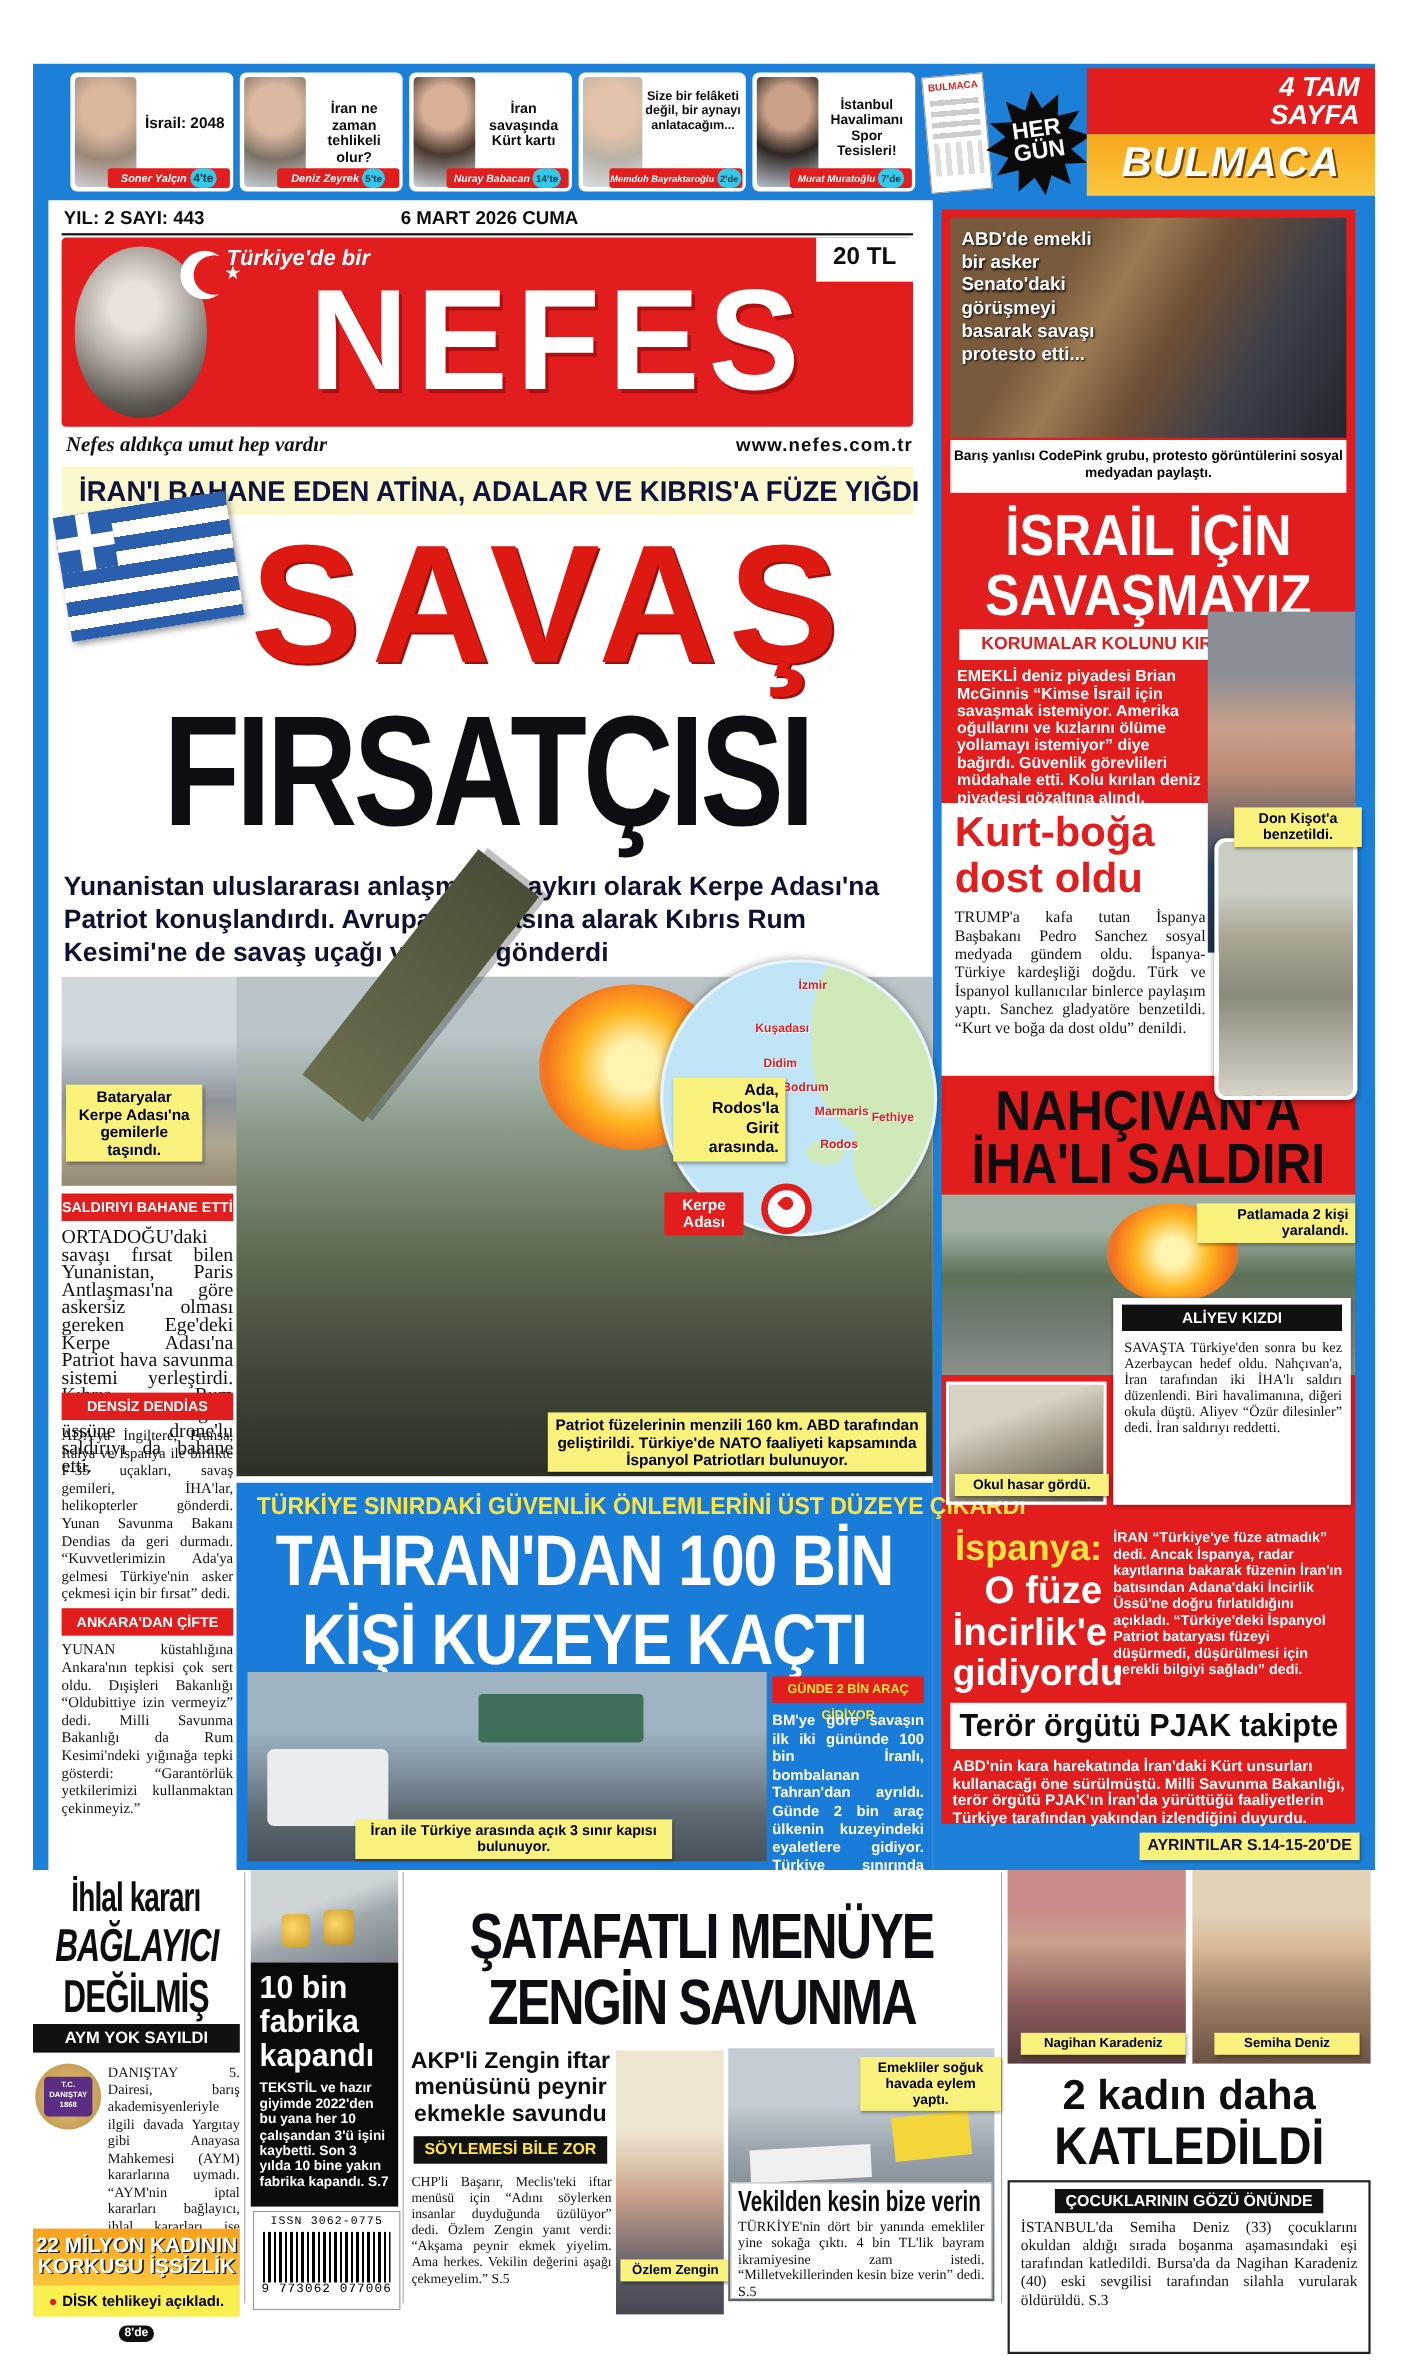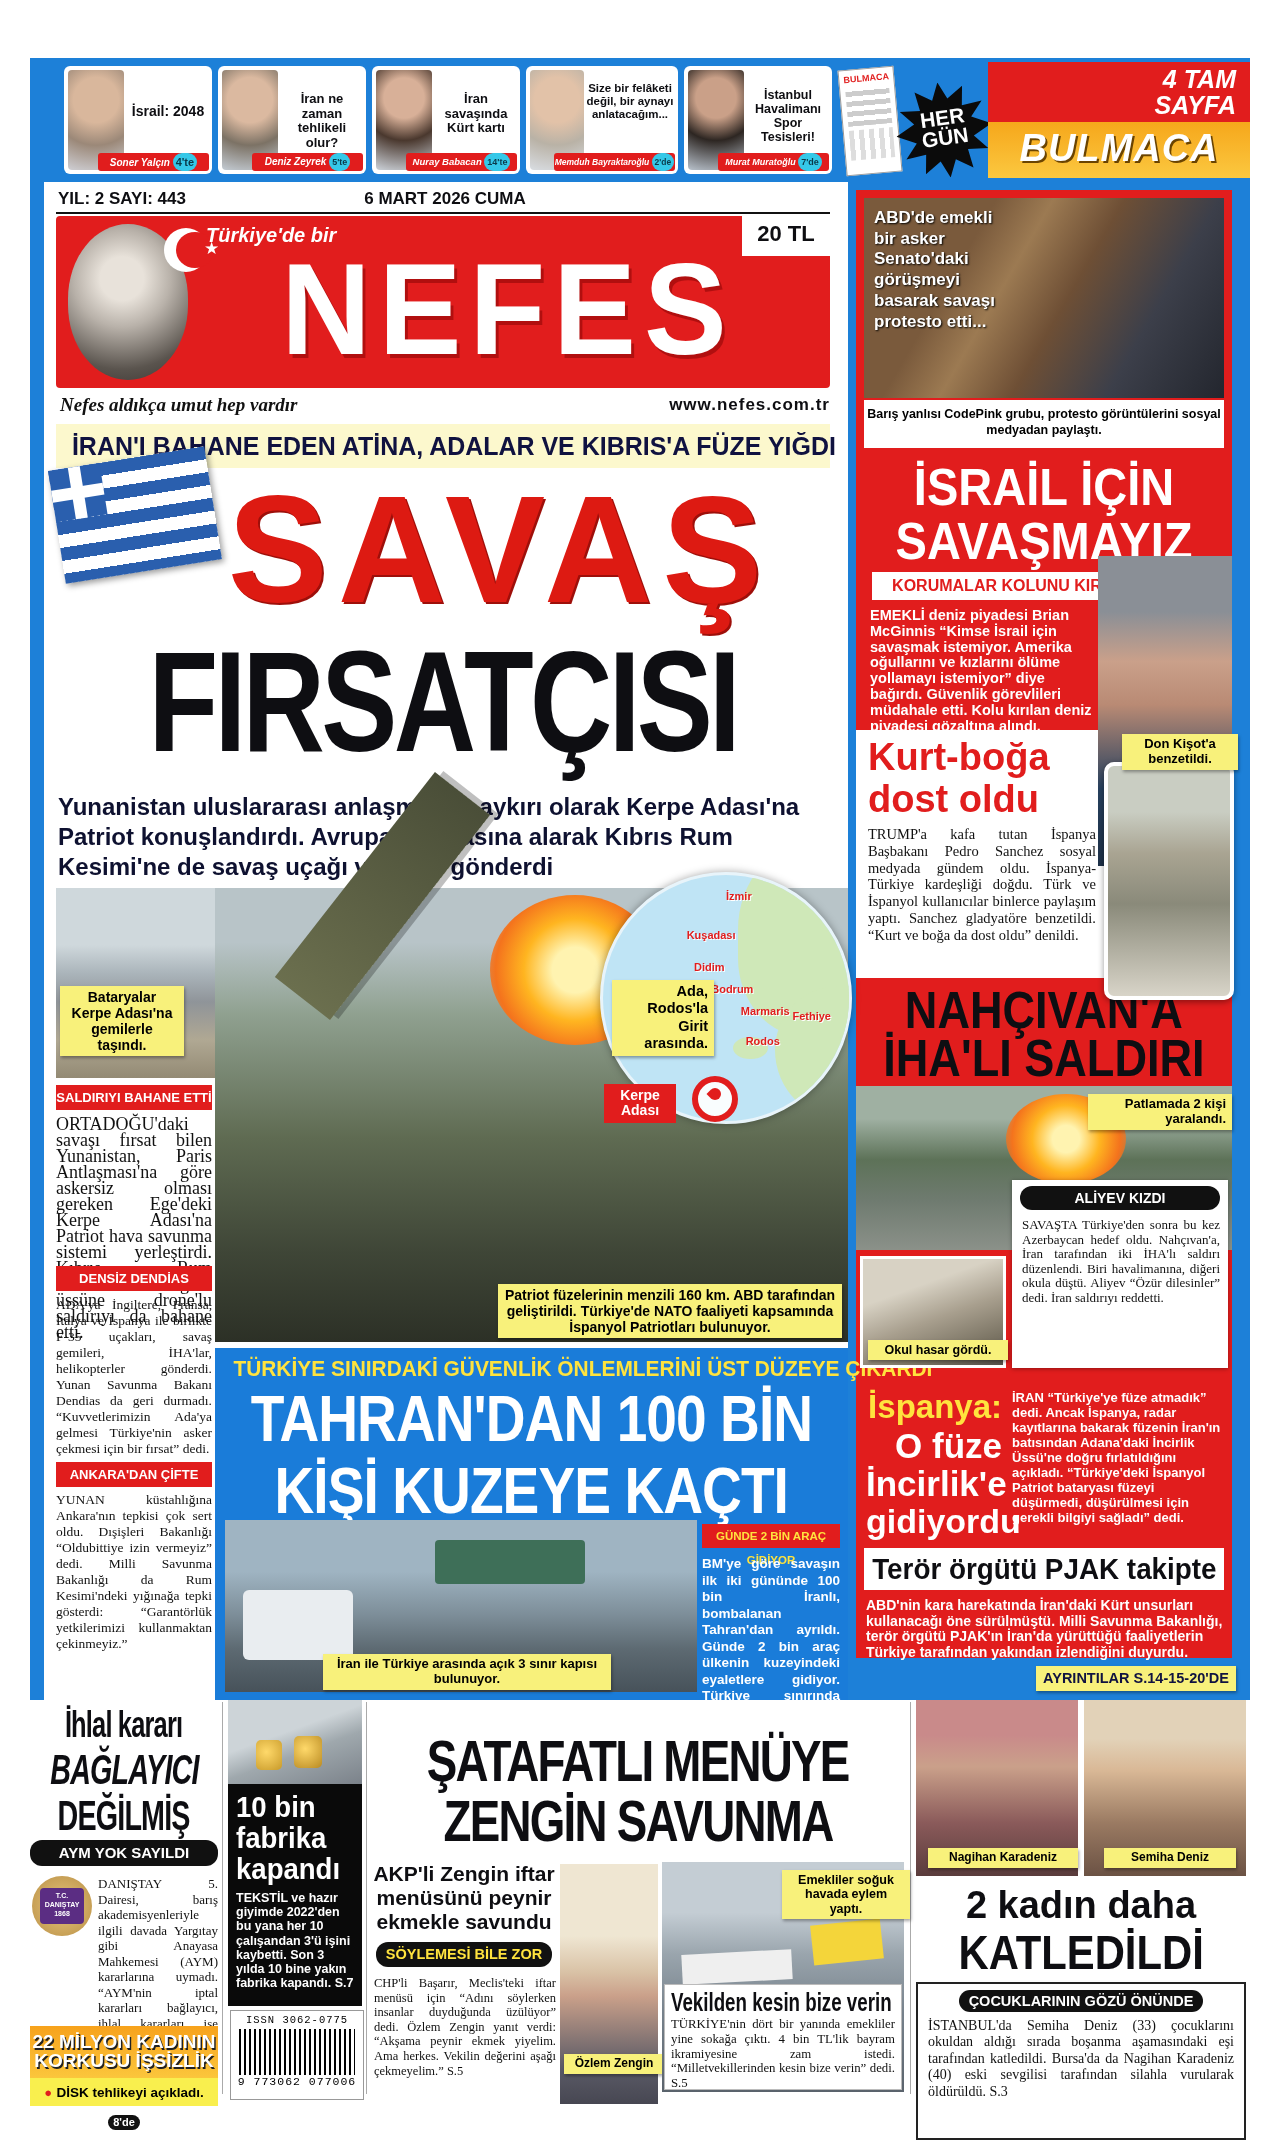--- a/index.html
+++ b/index.html
@@ -7,21 +7,21 @@
   .ab{position:absolute;}
   .hl{font-family:"Liberation Sans",sans-serif;font-weight:900;color:#0e0e12;line-height:1;}
   .sp{display:inline-block;white-space:nowrap;}
   .ser{font-family:"Liberation Serif","DejaVu Serif",serif;}
   .jt{text-align:justify;}
   .ctr{text-align:center;}
   .w{color:#fff;}
   .cap{background:#f8f17b;font-weight:700;font-family:"Liberation Sans",sans-serif;
        box-shadow:1px 2px 3px rgba(0,0,0,.35);line-height:1.15;padding:3px 6px;}
   .rib{background:#e11d1d;color:#fff;font-weight:800;text-align:center;font-family:"Liberation Sans",sans-serif;}
-  .blackrib{background:#111;color:#fff;font-weight:800;text-align:center;border-radius:12px;}
+  .blackrib{background:#111;color:#fff;font-weight:800;text-align:center;}
   .star12{clip-path:polygon(50% 0%,58% 18%,75% 7%,72% 27%,93% 25%,80% 40%,100% 50%,80% 60%,93% 75%,72% 73%,75% 93%,58% 82%,50% 100%,42% 82%,25% 93%,28% 73%,7% 75%,20% 60%,0% 50%,20% 40%,7% 25%,28% 27%,25% 7%,42% 18%);}
   .city{position:absolute;color:#e11d1d;font-weight:800;font-size:11px;text-shadow:1px 1px 0 #fff;}
   .bar{background:repeating-linear-gradient(90deg,#000 0 2px,#fff 2px 5px);}
 </style>
 </head>
 <body>
 
 <div id="page">
 
   <div class="ab" style="left:30px;top:58px;width:1220px;height:1642px;background:#1d80d8;"></div>

